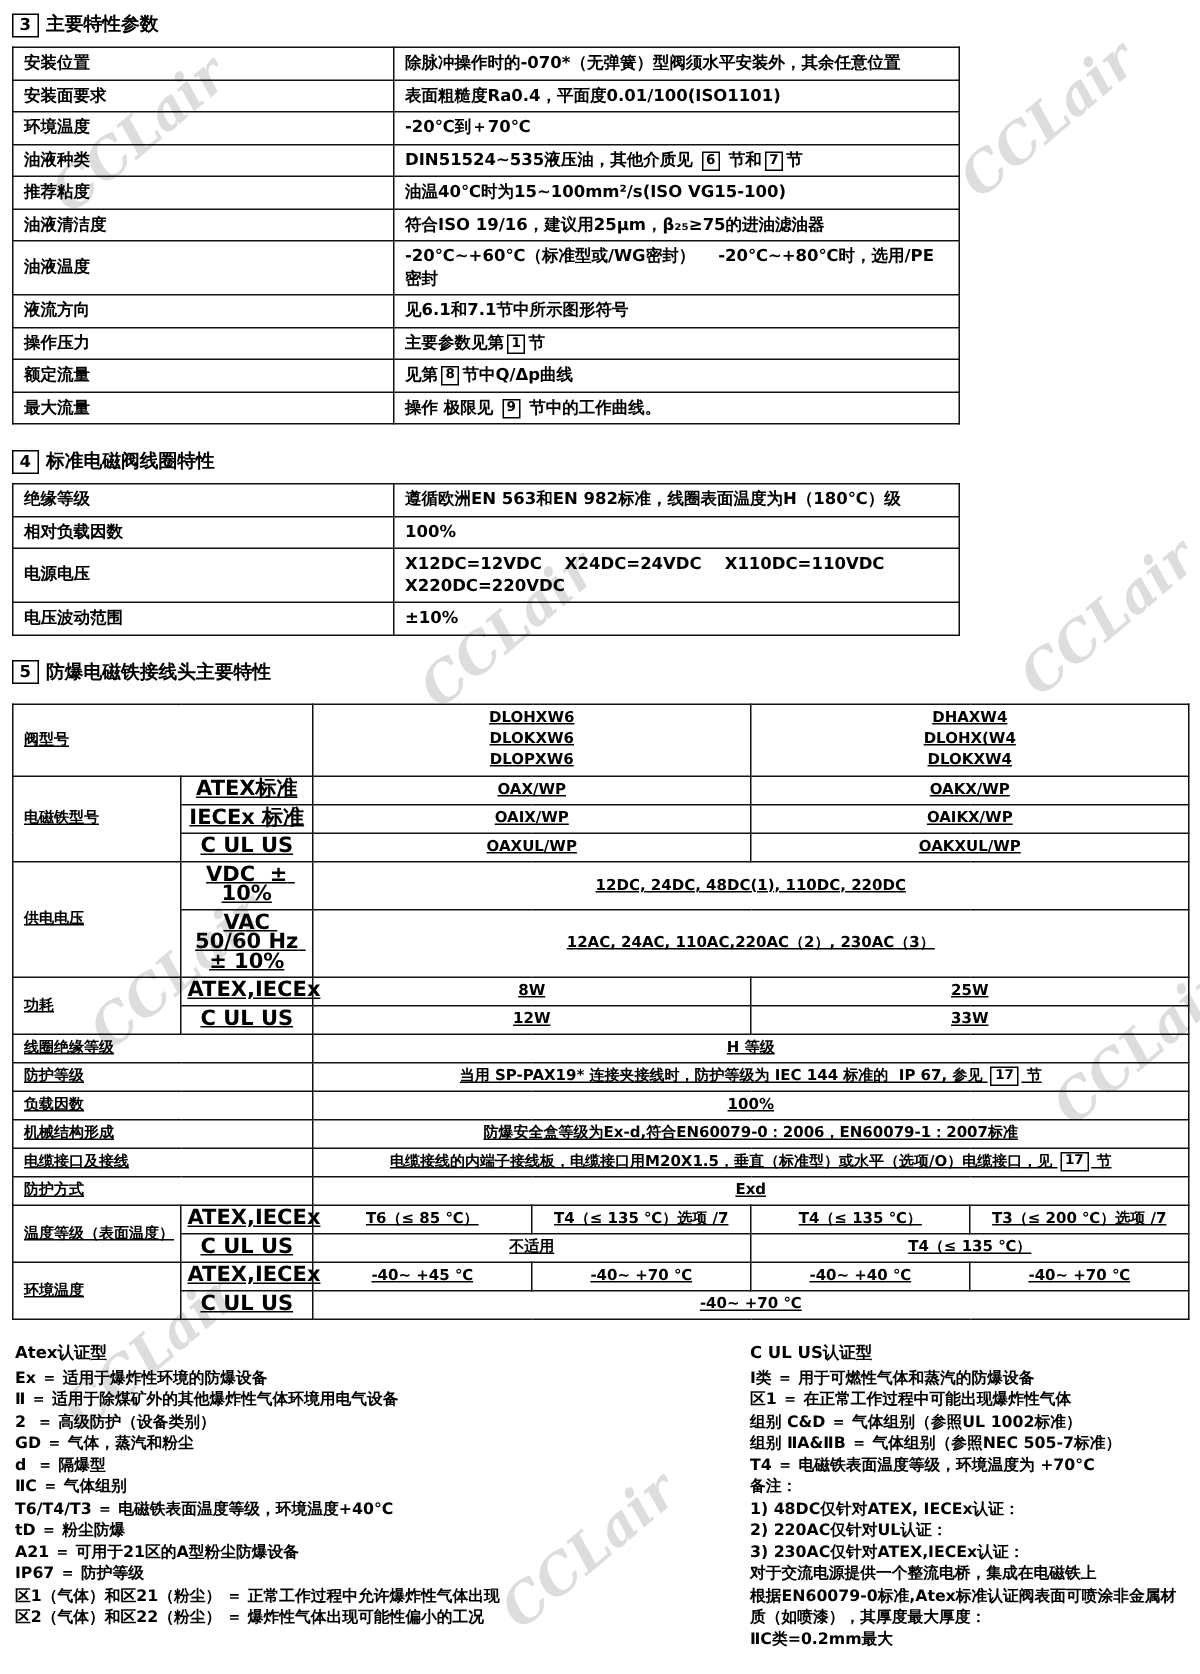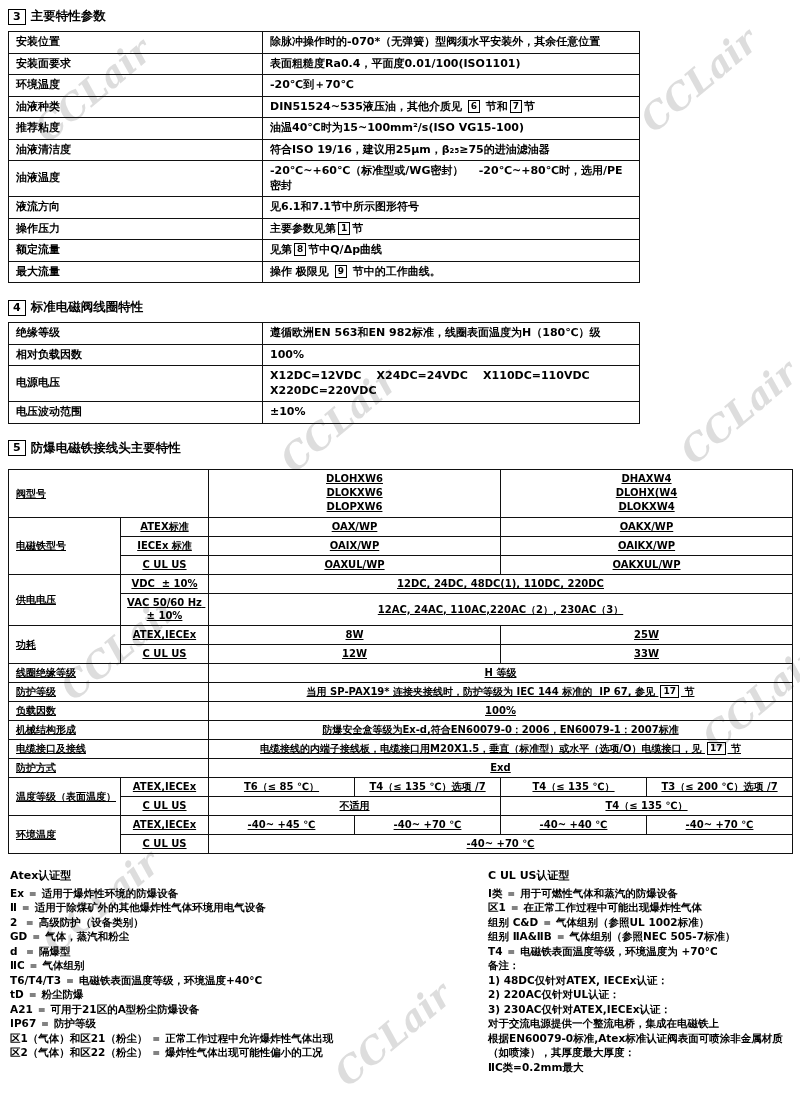--- a/index.html
+++ b/index.html
@@ -30,31 +30,31 @@
   .sectitle { font-size:12.5px; }
 
   table { border-collapse:collapse; table-layout:fixed; width:632px; margin:0 8px; background:transparent; }
   td { border:1px solid #111; vertical-align:middle; }
 
   .kv td { font-size:11px; line-height:14.5px; padding:3px 7px; white-space:pre-wrap; }
   .kv td.k { width:254px; }
 
   .s5 td { font-size:10px; line-height:13px; padding:2.5px 4px; text-align:center; white-space:pre-wrap;text-decoration:underline; }
   .s5 td.lbl { text-align:left; padding-left:7px; }
-  .s5 td.sub { font-size:10px;margin-top:18px; }
+  .s5 td.sub { font-size:14px;margin-top:18px; }
   .s5 td.models { line-height:14px; }
 
   .numbox {
     display:inline-block; border:1px solid #000; min-width:9px; text-align:center;
     padding:0 2px; margin:0 2px; font-size:9px; line-height:11px; vertical-align:1px;
   }
 
   .legend-row { display:flex; margin:14px 10px 0; }
   .legend-col.left { width:478px; }
-  .legend-col.right { flex:1; }
+  .legend-col.right { flex:1;margin-left:12px; }
   .legend-title { font-size:11px; margin-bottom:3px; }
   .legend-line { font-size:10.5px; line-height:14.5px; white-space:pre-wrap; }
 </style>
 </head>
 <body>
 
 <div class="page">
 
   <div class="wm-layer">
     <div class="watermark wm1">CCLair</div>

